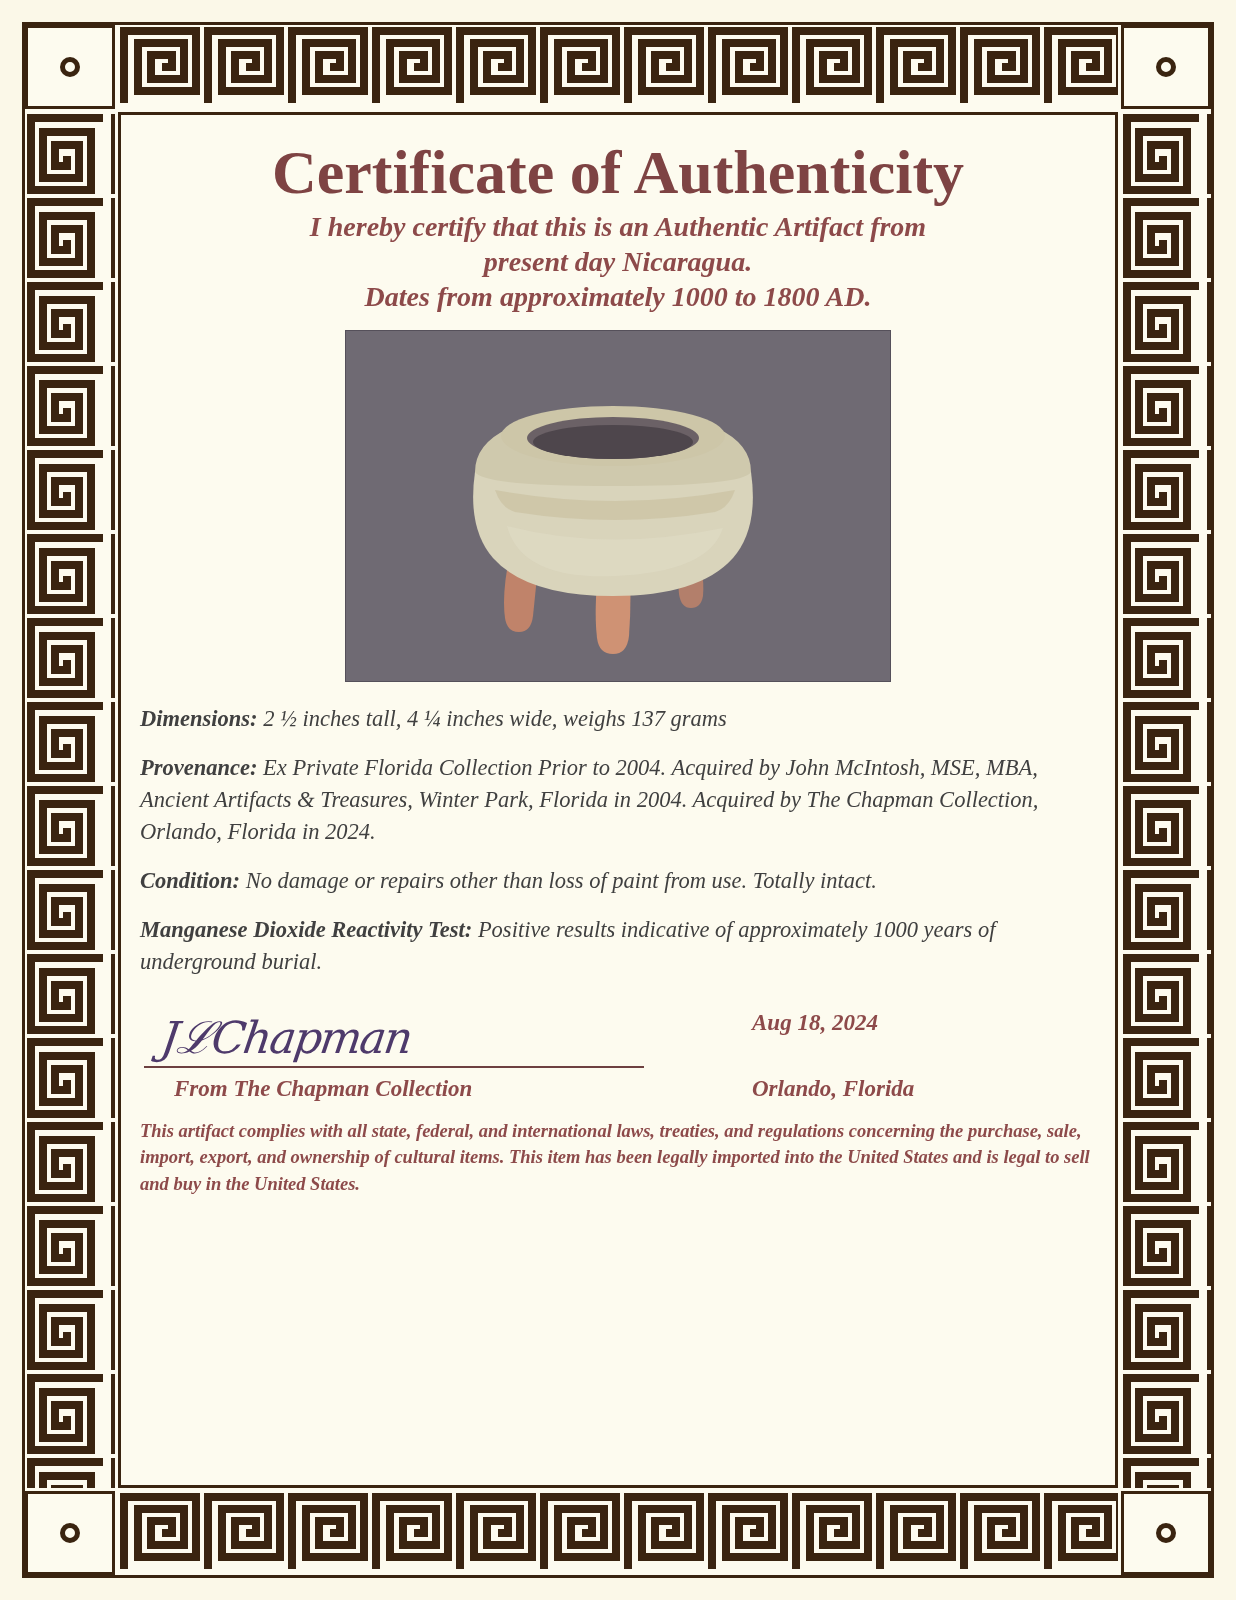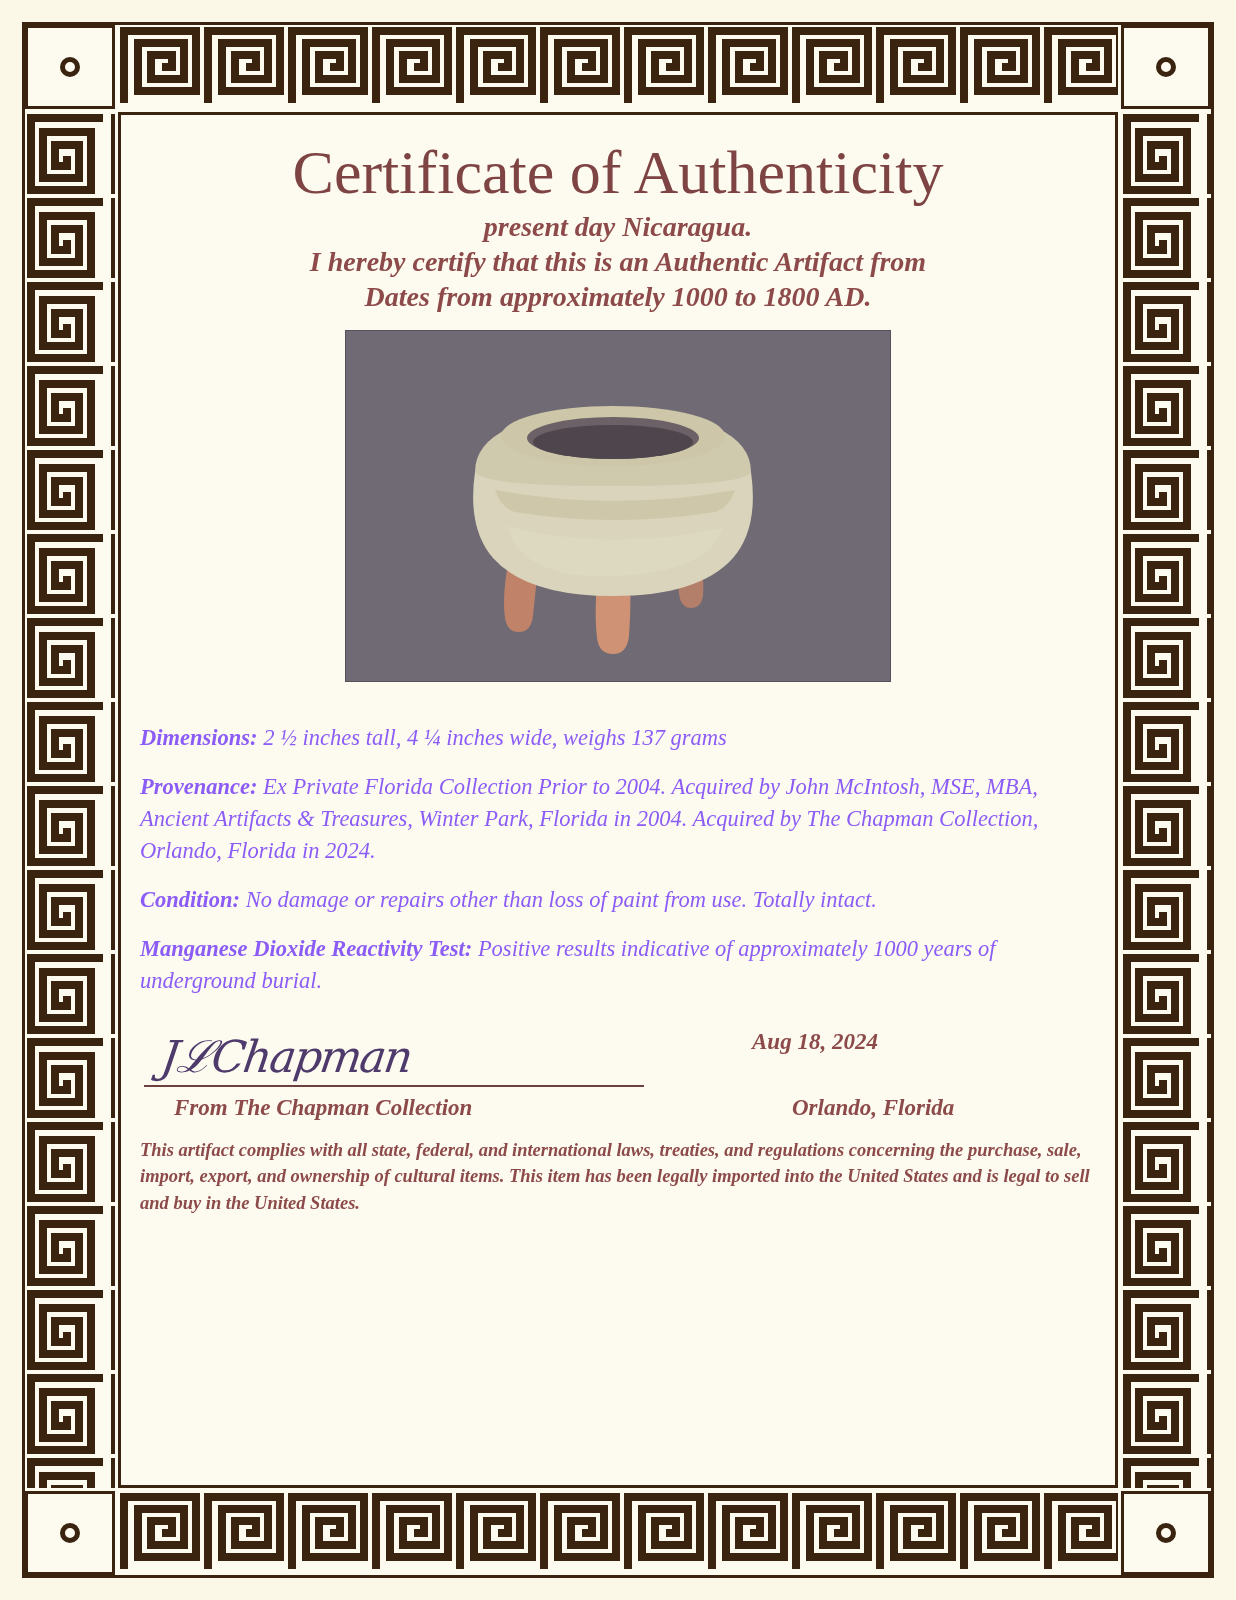--- a/index.html
+++ b/index.html
@@ -93,21 +93,21 @@
     top: 122px;
     width: 980px;
     height: 1356px;
     box-sizing: border-box;
     padding: 8px 12px 0 12px;
   }
 
   .title {
     text-align: center;
     font-size: 62px;
-    font-weight: normal;
+    font-weight: bold;
     color: #7e4343;
     letter-spacing: 0px;
     line-height: 1.05;
     margin: 10px 0 4px 0;
     font-family: "Liberation Serif", serif;
   }
 
   .subtitle {
     text-align: center;
     font-size: 28px;
@@ -125,22 +125,22 @@
     height: 352px;
   }
 
   .photo {
     width: 100%;
     height: 100%;
     display: block;
   }
 
   .body-block {
-    margin-top: 40px;
-    color: #8b5cf6;
+    margin-top: 21px;
+    color: #404040;
     font-size: 22.5px;
     font-style: italic;
     line-height: 1.42;
   }
   .body-block p {
     margin: 0 0 17px 0;
   }
   .body-block .lead {
     font-weight: bold;
     font-style: italic;
@@ -188,21 +188,20 @@
     color: #8d4a4a;
   }
   .sig-place {
     position: absolute;
     left: 612px;
     top: 72px;
     font-size: 23px;
     font-style: italic;
     font-weight: bold;
     color: #8d4a4a;
-    margin-left: 40px;
   }
 
   .tagline {
     margin-top: 14px;
     font-size: 25px;
     font-style: italic;
     font-weight: bold;
     color: #8d4a4a;
   }
 
@@ -260,22 +259,22 @@
   <div class="corner-box tl"></div>
   <div class="corner-box tr"></div>
   <div class="corner-box bl"></div>
   <div class="corner-box br"></div>
 
   <div class="content">
 
     <div class="title">Certificate of Authenticity</div>
 
     <div class="subtitle">
+      <span class="line">I hereby certify that this is an Authentic Artifact from</span>
       <span class="line">present day Nicaragua.</span>
-      <span class="line">I hereby certify that this is an Authentic Artifact from</span>
       <span class="line">Dates from approximately 1000 to 1800 AD.</span>
     </div>
 
     <div class="photo-wrap">
       <svg class="photo" viewBox="0 0 546 352" preserveAspectRatio="none">
         <rect x="0" y="0" width="546" height="352" fill="#6f6a73"></rect>
         <rect x="0" y="0" width="546" height="352" fill="none" stroke="#55505a" stroke-width="2"></rect>
 
         <path d="M168 210 q-12 50 -8 78 q2 14 14 14 q12 0 14 -16 q4 -34 6 -70 z" fill="#c0836a"></path>
         <path d="M350 208 q10 36 8 58 q-2 12 -12 12 q-10 0 -12 -14 q-2 -26 -4 -54 z" fill="#c0836a" opacity="0.85"></path>

